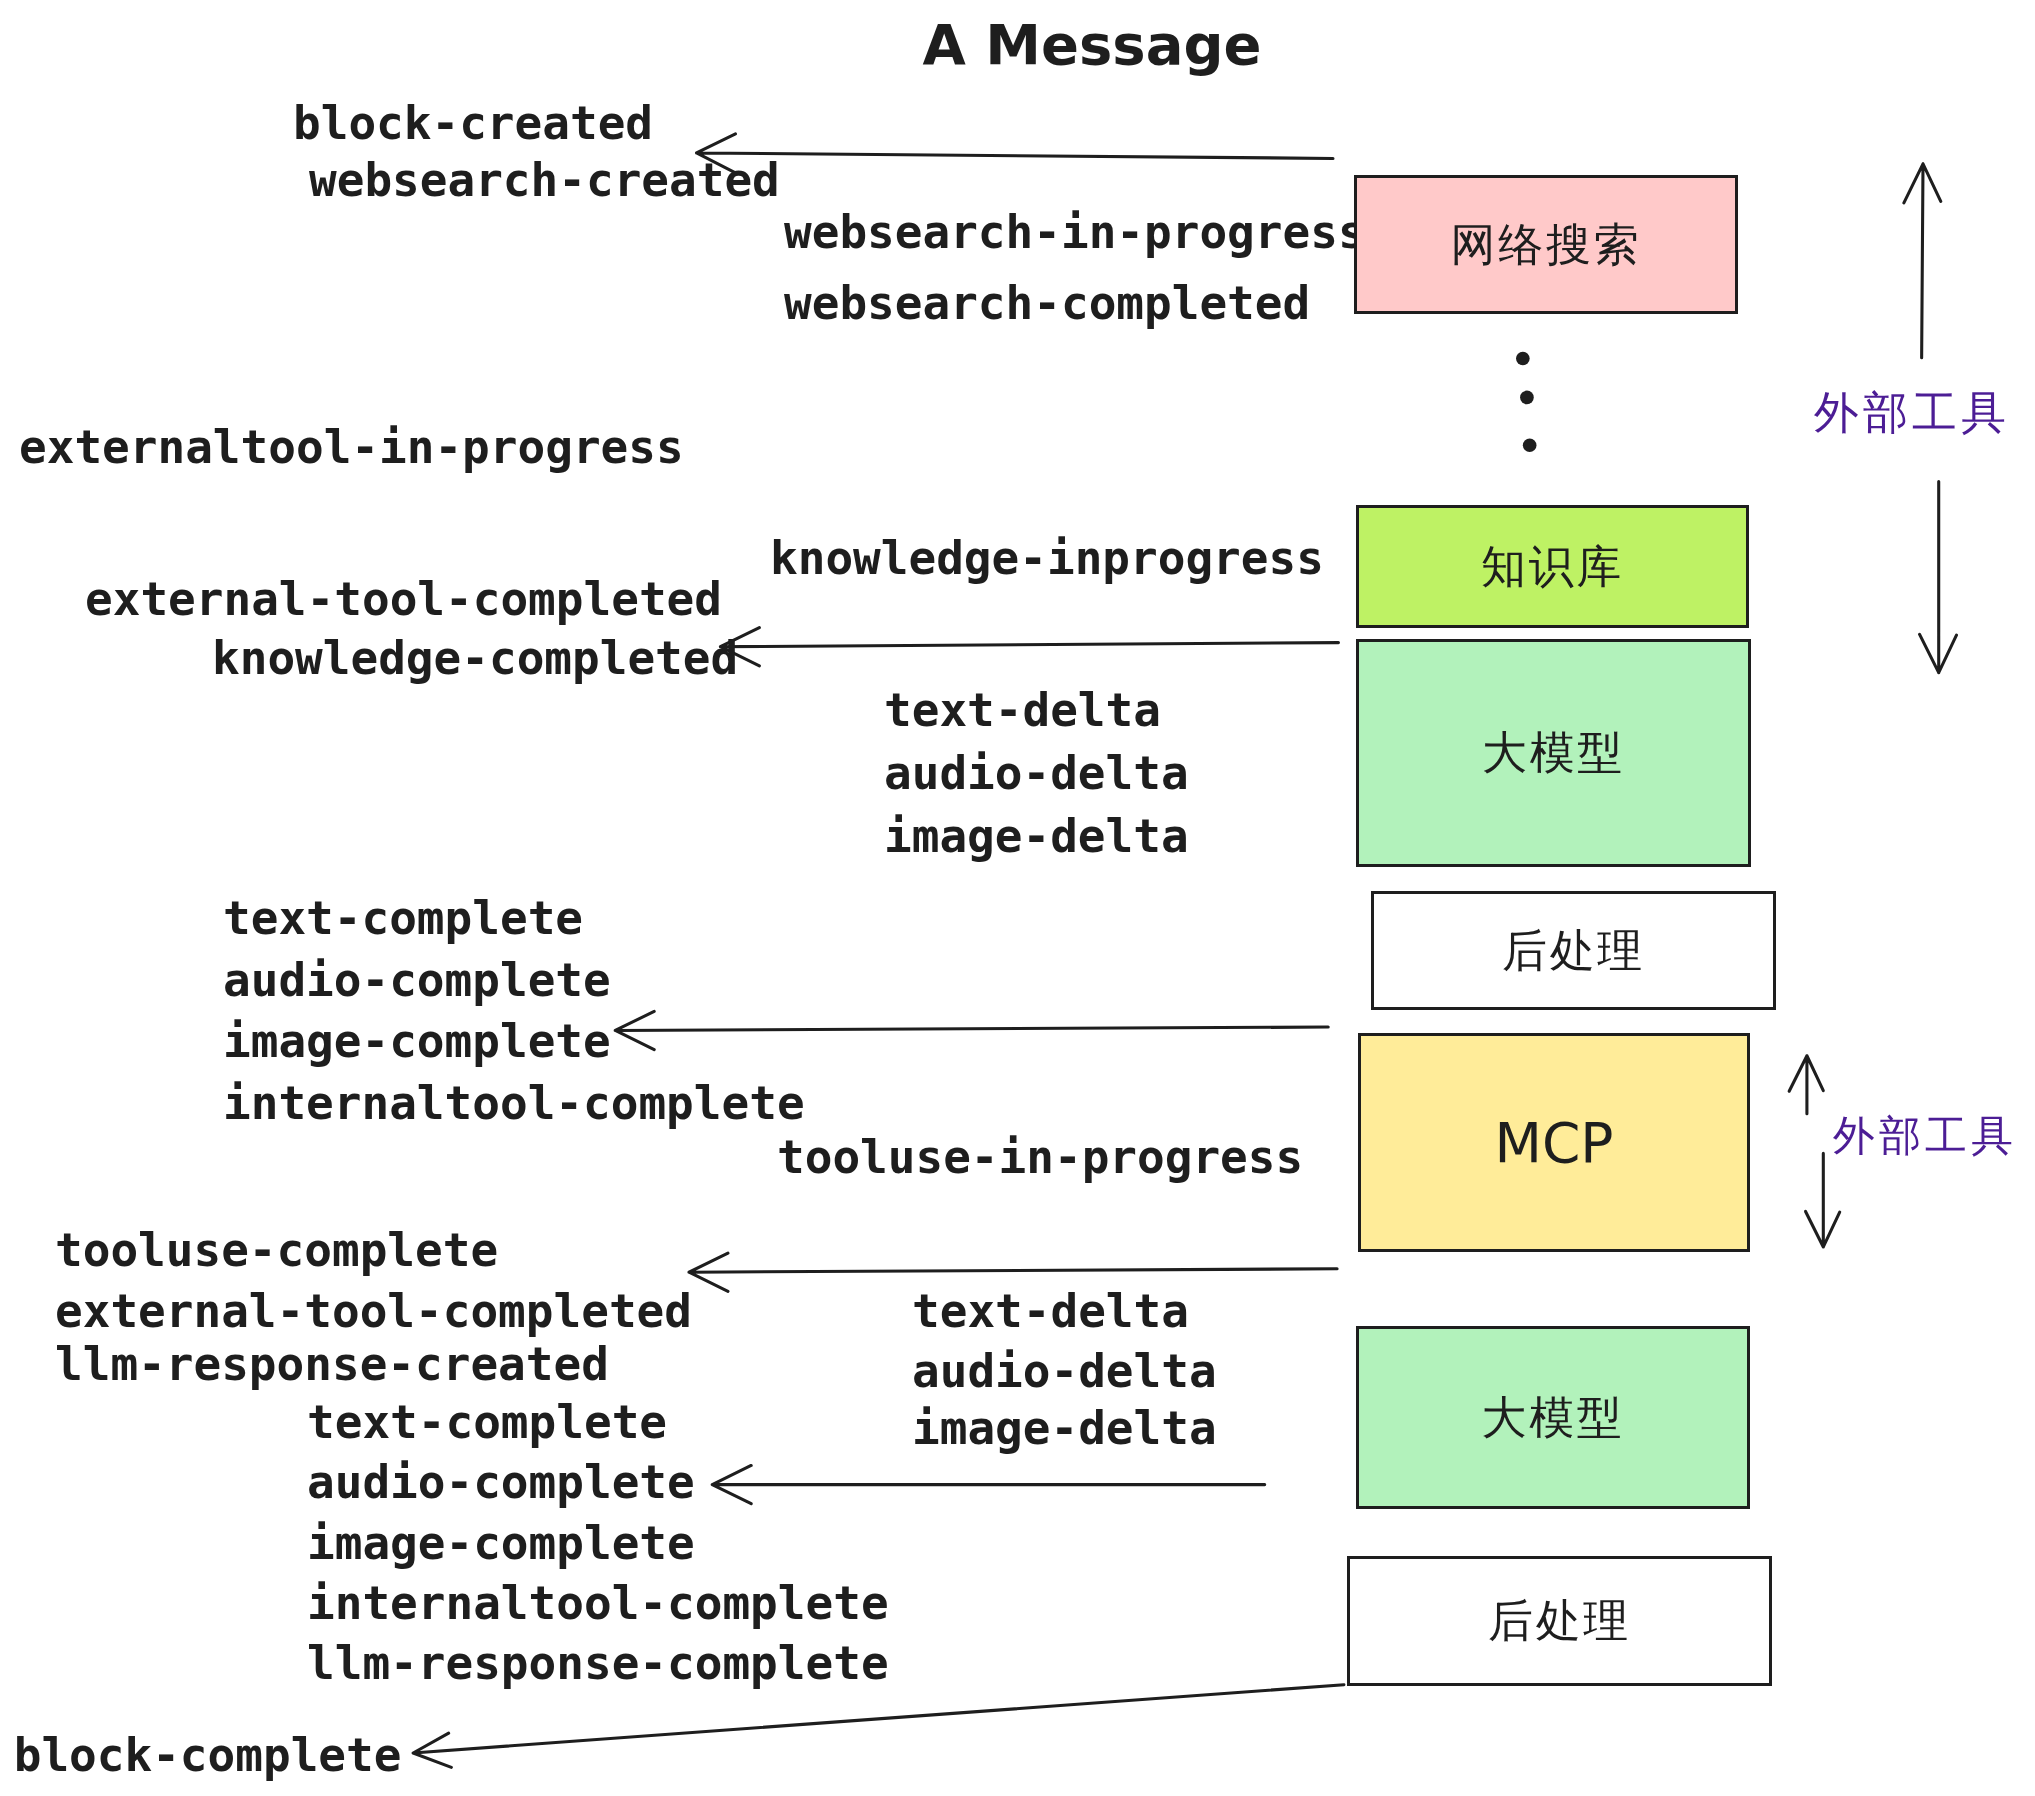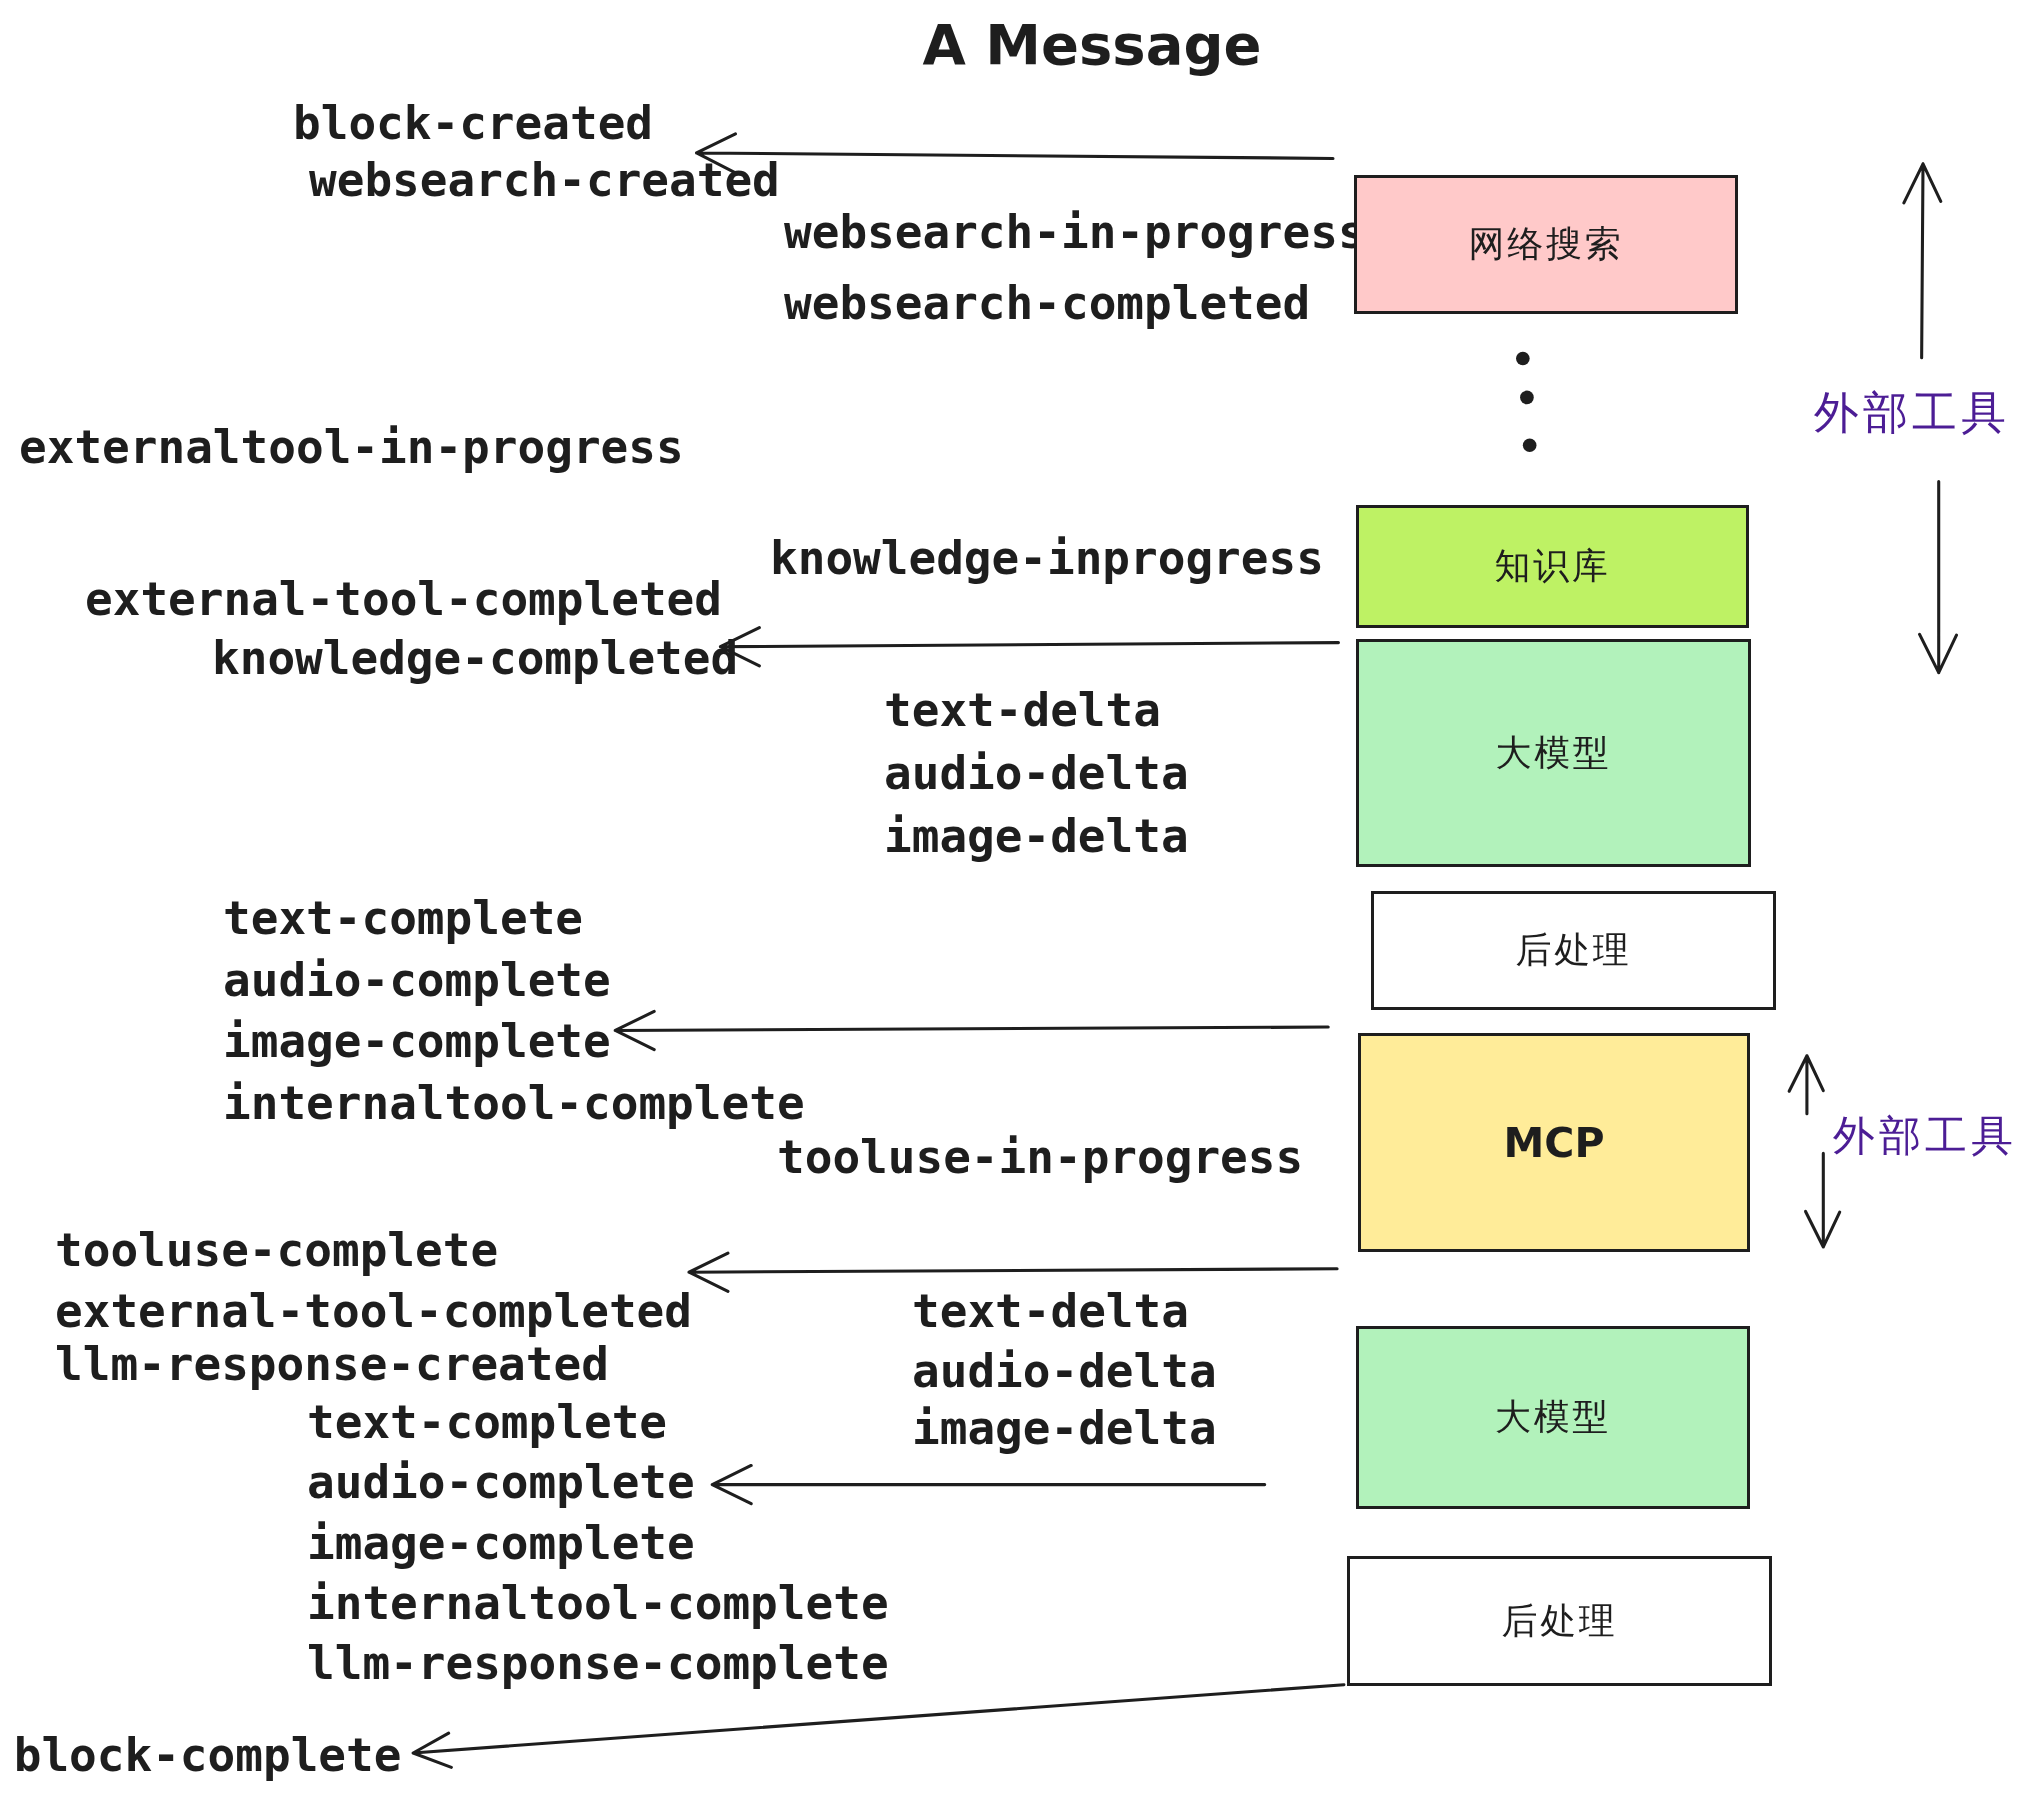--- a/index.html
+++ b/index.html
@@ -3,23 +3,23 @@
 <meta charset="utf-8">
 <style>
   html,body{margin:0;padding:0;}
   body{width:2035px;height:1796px;background:#ffffff;position:relative;overflow:hidden;
        font-family:"DejaVu Sans", sans-serif;color:#1e1e1e;}
   .layer{position:absolute;left:0;top:0;width:2035px;height:1796px;}
   .ev{position:absolute;font-family:"DejaVu Sans Mono", monospace;font-weight:700;
       font-size:46px;line-height:55px;white-space:pre;color:#1e1e1e;}
   .box{position:absolute;border:3.4px solid #1e1e1e;display:flex;align-items:center;
        justify-content:center;box-sizing:border-box;background:#fff;}
-  .box .lbl{font-size:36px;font-weight:500;letter-spacing:2.7px;color:#1e1e1e;
+  .box .lbl{font-size:45px;font-weight:500;letter-spacing:2.7px;color:#1e1e1e;
             font-family:"DejaVu Sans", sans-serif;}
-  .box .lbl.latin{font-weight:700;font-size:41px;letter-spacing:0;}
+  .box .lbl.latin{font-weight:400;font-size:55px;letter-spacing:0;}
   .title{position:absolute;font-size:56px;font-weight:700;transform:translate(-50%,-50%);
          font-family:"DejaVu Sans", sans-serif;white-space:pre;}
   .side-label{position:absolute;font-size:45px;font-weight:500;letter-spacing:4.1px;
               transform:translate(-50%,-50%);white-space:pre;color:#4c1d95;}
   svg path, svg line{stroke:#1e1e1e;stroke-width:4.5;fill:none;stroke-linecap:round;}
   svg circle{fill:#1e1e1e;stroke:none;}
 </style>
 </head>
 <body>
 

